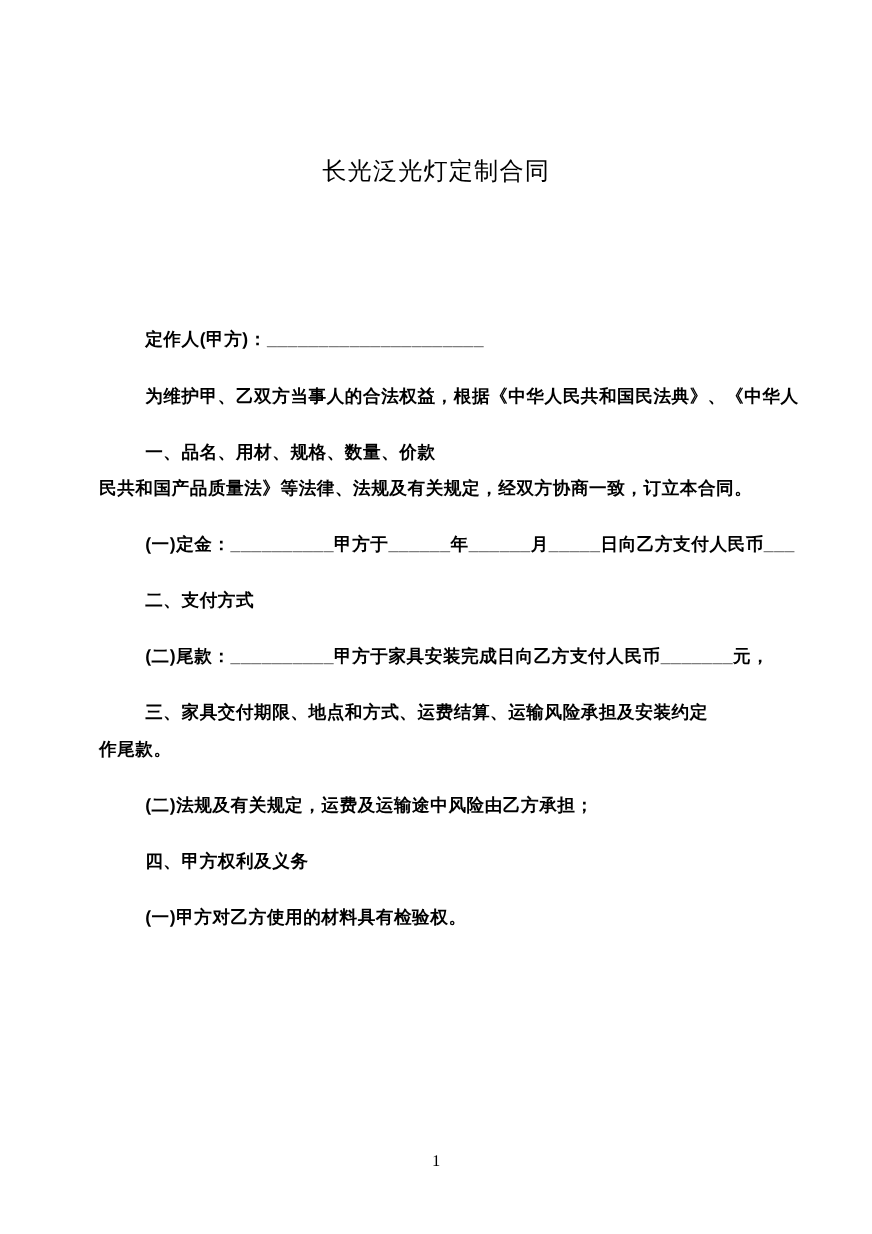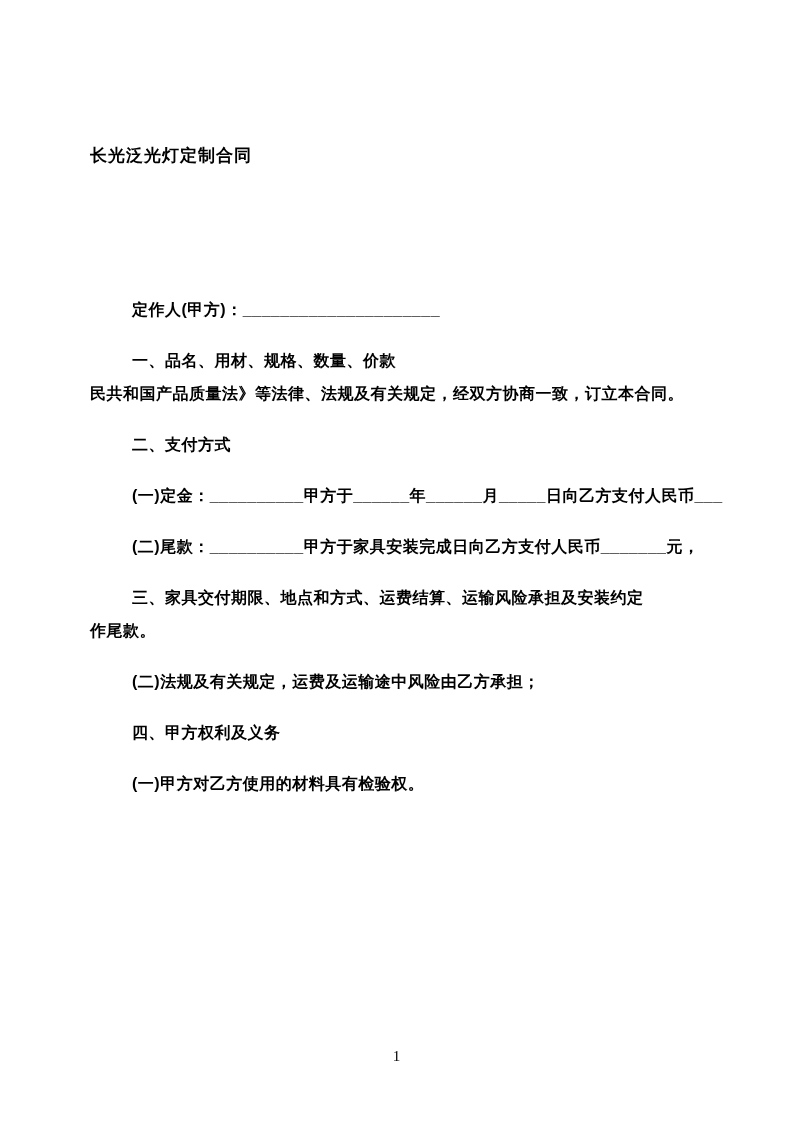--- a/index.html
+++ b/index.html
@@ -17,24 +17,24 @@
   }
   .page {
     position: absolute;
     top: 0; left: 0; right: 0; bottom: 0;
     padding: 141px 90px 0 90px;
     box-sizing: border-box;
     background: #ffffff;
   }
   .doc-title {
     margin: 0;
-    font-size: 17px;
+    font-size: 22px;
     line-height: 30px;
-    font-weight: bold;
-    text-align: left;
+    font-weight: normal;
+    text-align: center;
     letter-spacing: 1px;
   }
   .doc-body {
     margin-top: 122px;
   }
   .line {
     font-size: 16px;
     line-height: 33px;
     font-weight: bold;
     letter-spacing: 0.5px;
@@ -64,28 +64,29 @@
 
 <div class="page">
 
   <h1 class="doc-title">长光泛光灯定制合同</h1>
 
   <div class="doc-body">
 
     <div class="line indent">定作人(甲方)：_____________________</div>
 
 
+    <div class="line indent gap">为维护甲、乙双方当事人的合法权益，根据《中华人民共和国民法典》、《中华人</div>
 
     <div class="line indent gap">一、品名、用材、规格、数量、价款</div>
 
     <div class="line">民共和国产品质量法》等法律、法规及有关规定，经双方协商一致，订立本合同。</div>
 
+    <div class="line indent gap">(一)定金：__________甲方于______年______月_____日向乙方支付人民币___</div>
+
     <div class="line indent gap">二、支付方式</div>
-
-    <div class="line indent gap">(一)定金：__________甲方于______年______月_____日向乙方支付人民币___</div>
 
 
     <div class="line indent gap">(二)尾款：__________甲方于家具安装完成日向乙方支付人民币_______元，</div>
 
     <div class="line indent gap">三、家具交付期限、地点和方式、运费结算、运输风险承担及安装约定</div>
 
     <div class="line">作尾款。</div>
 
 
     <div class="line indent gap">(二)法规及有关规定，运费及运输途中风险由乙方承担；</div>

